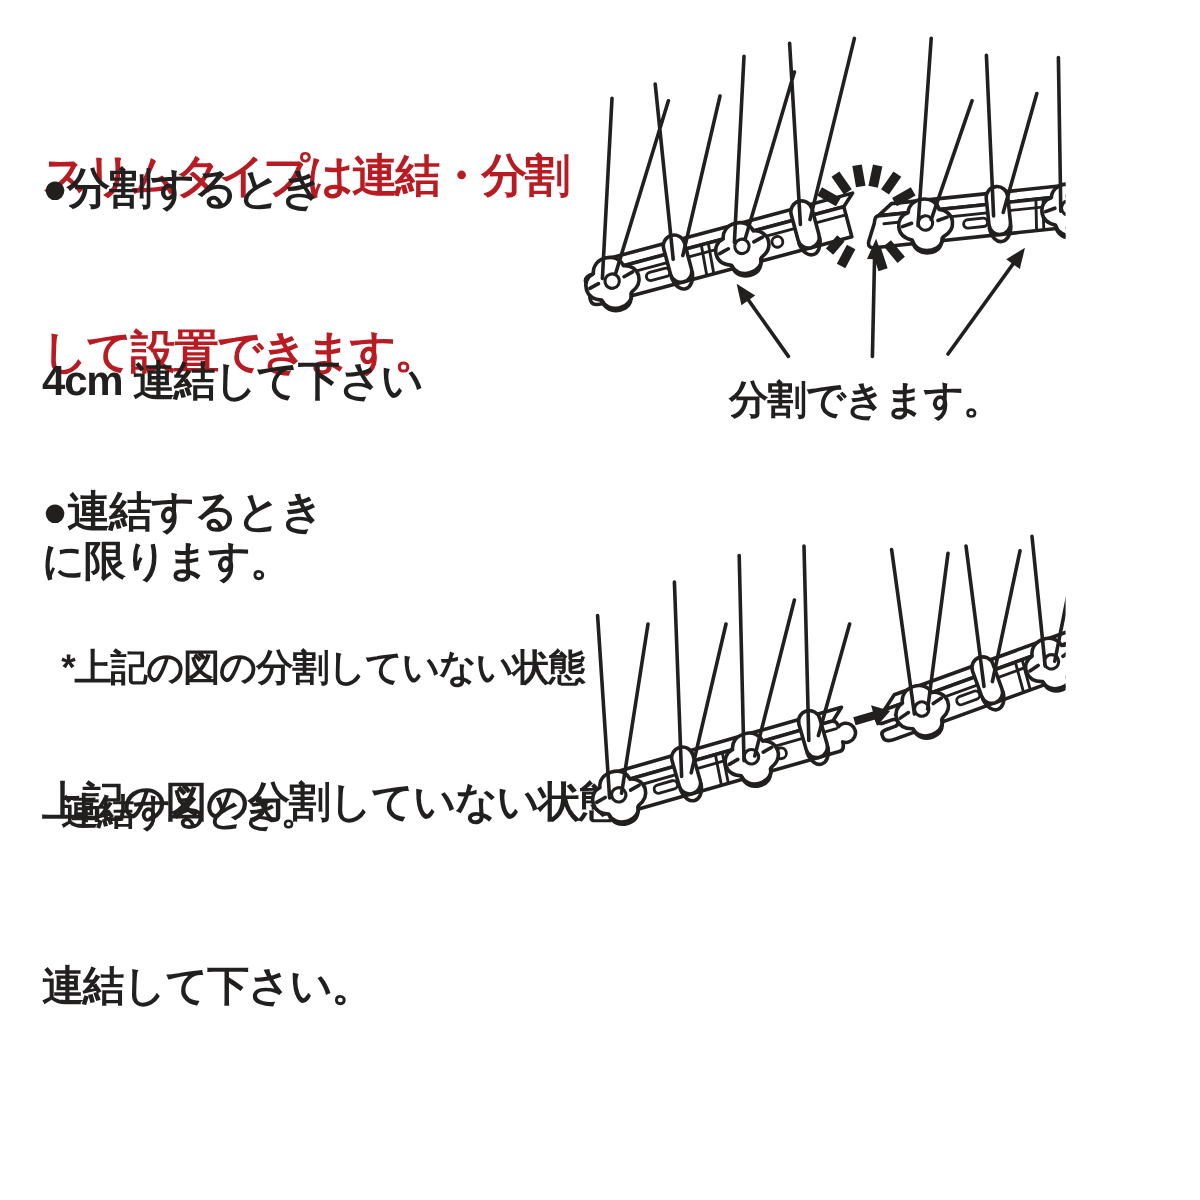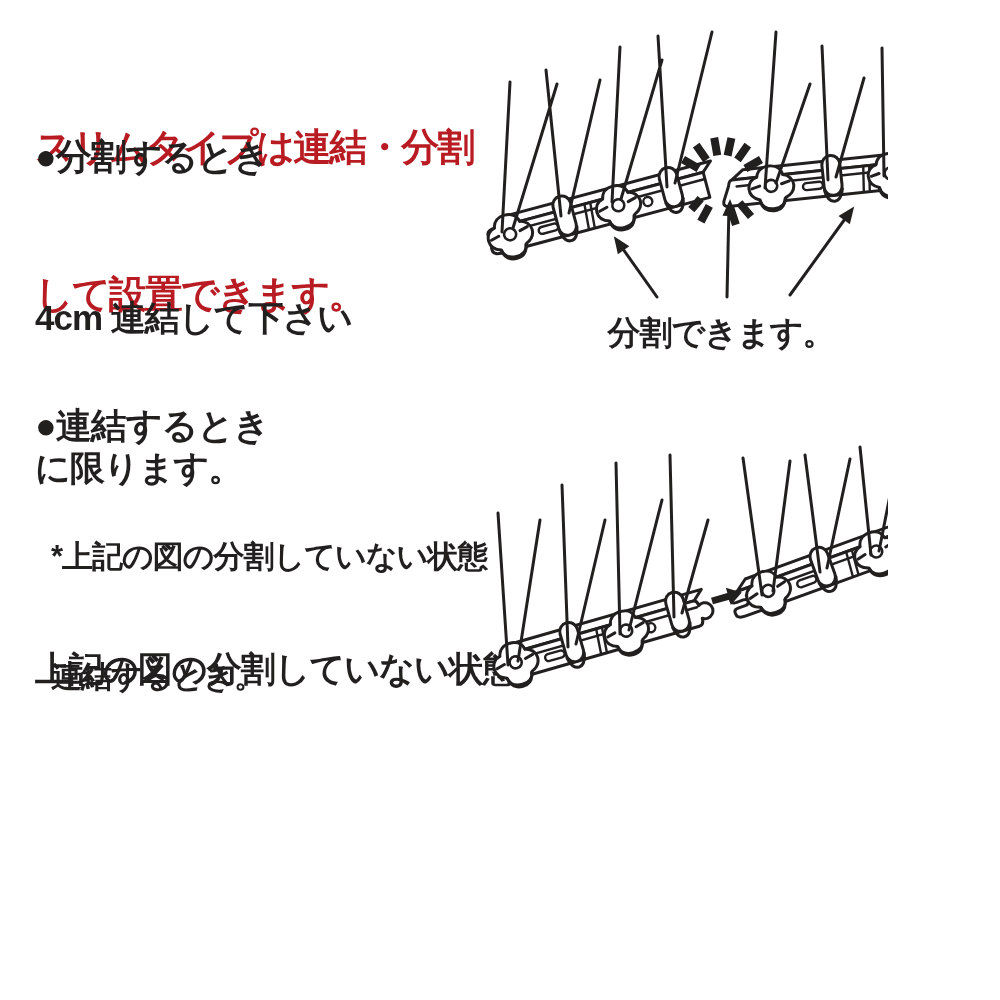--- a/index.html
+++ b/index.html
@@ -44,20 +44,21 @@
     <span>に限ります。</span>
   </div>
 
   <div class="tblock head-connect">●連結するとき</div>
   <div class="tblock note-connect">
     <span>*上記の図の分割していない状態</span>
     <span>連結するとき。</span>
   </div>
   <div class="tblock body-connect">
     <span>上記の図の分割していない状態</span>
+    <span>連結して下さい。</span>
     
     
   </div>
 
   <svg id="diagram-split" class="diag" width="550" height="360" viewBox="0 0 550 360">
     <defs>
       <g id="flower">
         <path class="ws" d="M0,-20 C7,-20 12,-16 13,-10 C19,-9 23,-4 23,1 C23,7 19,11 14,13 C13,19 8,23 1,23 C-6,23 -11,19 -12,13 C-18,11 -22,7 -22,1 C-22,-4 -19,-9 -13,-10 C-12,-16 -7,-20 0,-20 Z"></path>
         <path class="ln" d="M-12,14 C-11,21 -6,25 1,25 C8,25 12,21 13,14"></path>
         <circle class="ws2" cx="0.5" cy="0" r="6"></circle>

